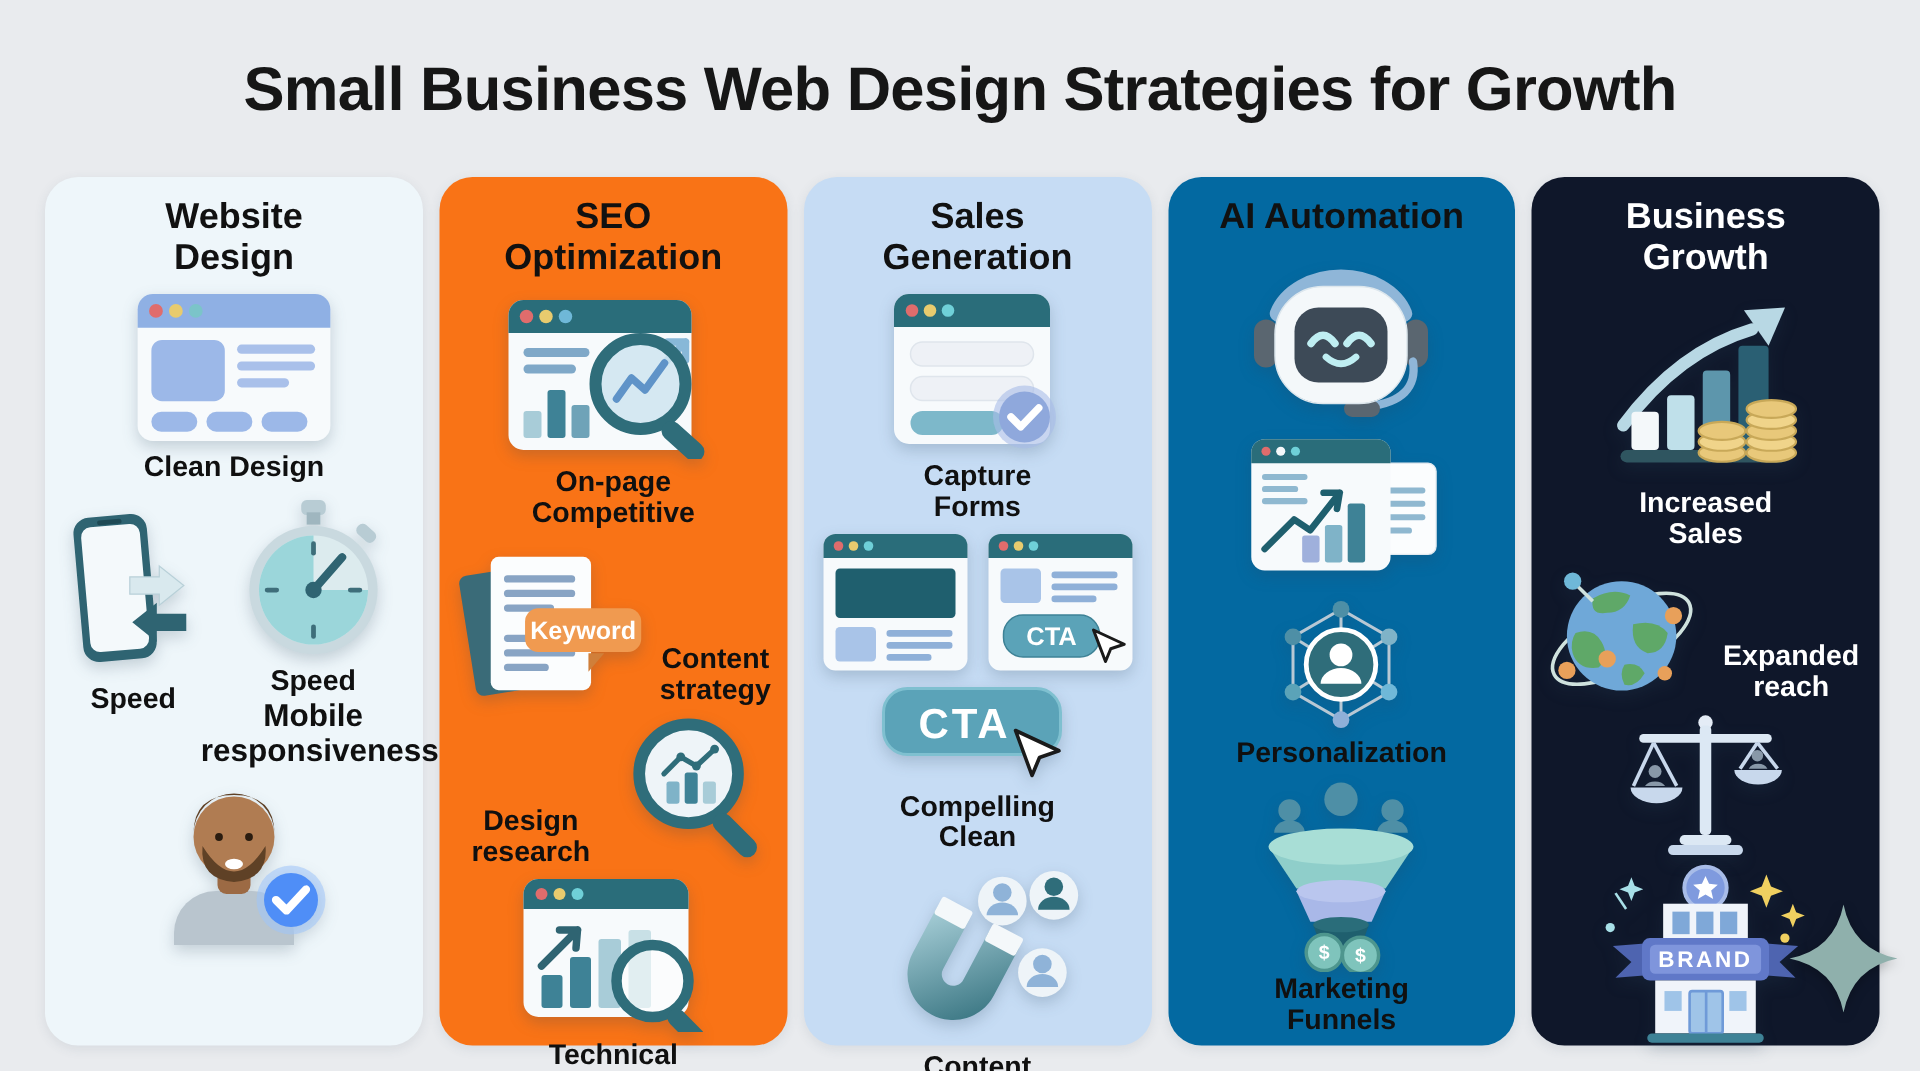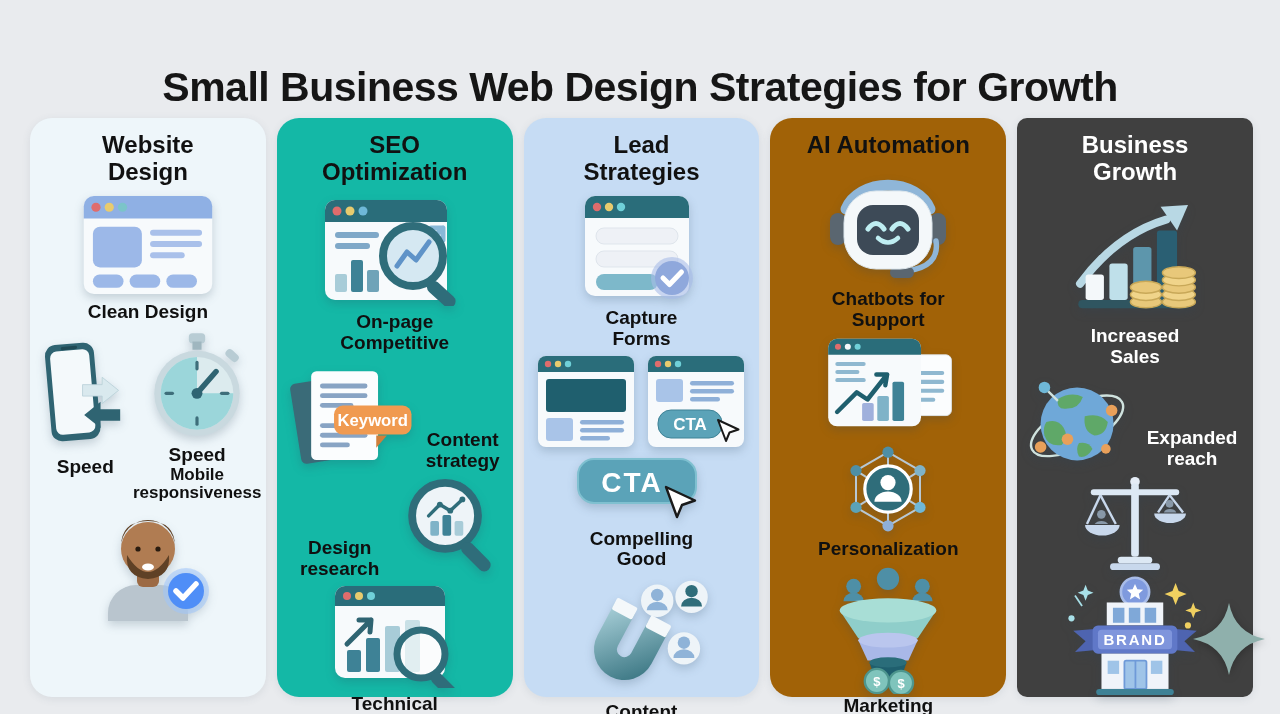--- a/index.html
+++ b/index.html
@@ -9,43 +9,42 @@
     font-family:"Liberation Sans", sans-serif;
     position:relative;
   }
   .page-title {
     text-align:center;
     font-size:41px;
     font-weight:bold;
     color:#161616;
     letter-spacing:-0.5px;
     padding-top:36px;
-    margin-top:28px;
   }
   .columns {
     position:absolute;
     left:30px; right:27px; top:118px; bottom:17px;
     display:flex;
     gap:11px;
   }
   .col {
     flex:1 1 0;
     border-radius:22px;
     box-shadow:0 2px 8px rgba(60,80,100,.10);
     display:flex;
     flex-direction:column;
     align-items:center;
     padding:14px 6px 10px 6px;
     position:relative;
   }
   .col-website { background:#eef6fa; }
-  .col-seo     { background:#14b8a6; }
+  .col-seo     { background:#f97316; }
   .col-lead    { background:#c6dcf4; }
-  .col-ai      { background:#a16207; }
-  .col-growth  { background:#404040; color:#fff; overflow:visible;border-radius:10px; }
+  .col-ai      { background:#0369a1; }
+  .col-growth  { background:#0f172a; color:#fff; overflow:visible; }
   .heading {
     font-size:24px;
     font-weight:bold;
     text-align:center;
     line-height:1.12;
     color:#111;
     margin-bottom:4px;
   }
   .col-growth .heading { color:#fff; }
   .hw1{max-width:120px;} .hw2{max-width:180px;} .hw3{max-width:150px;} .hw4{max-width:170px;} .hw5{max-width:140px;}
@@ -56,21 +55,21 @@
     line-height:1.1;
     color:#101010;
   }
   .col-growth .label { color:#fff; }
   .icon { filter:drop-shadow(0 4px 5px rgba(40,70,90,.22)); flex:0 0 auto; }
   
   .ws-grid { display:flex; width:100%; margin-top:8px; }
   .ws-cell { display:flex; flex-direction:column; align-items:center; }
   .ws-cell-left { width:44%; }
   .ws-cell-right { width:56%; }
-  .mobile-label { font-size:17px; max-width:150px; }
+  .mobile-label { font-size:21px; max-width:150px; }
   
   .side-row { display:flex; align-items:flex-end; gap:4px; margin:2px 0; }
   .side-label { max-width:110px; }
   
   .mini-browsers { display:flex; gap:10px; margin:4px 0; }
   
   .globe-row { display:flex; align-items:flex-end; gap:2px; margin:2px 0; }
   .diamond-sparkle { position:absolute; right:-12px; bottom:22px; filter:drop-shadow(0 2px 4px rgba(0,0,0,.25)); }
   .mt2{margin-top:2px;} .mt4{margin-top:4px;} .mt6{margin-top:6px;} .mt8{margin-top:8px;}
   svg text { font-family:"Liberation Sans", sans-serif; font-weight:bold; }
@@ -217,21 +216,21 @@
       <rect x="56" y="42" width="15" height="46" rx="2" fill="#a8ccd8"></rect>
       <rect x="76" y="36" width="15" height="52" rx="2" fill="#c8e0e6"></rect>
       <circle cx="92" cy="70" r="24" fill="#ffffff" fill-opacity="0.45" stroke="#2f6d7a" stroke-width="7"></circle>
       <rect x="108" y="86" width="30" height="12" rx="6" fill="#2f6d7a" transform="rotate(45 108 86)"></rect>
     </svg>
 
     <div class="label mt6" style="max-width:120px;">Technical SEO</div>
   </div>
 
   <div class="col col-lead">
-    <div class="heading hw3">Lead Strategies</div>
+    <div class="heading hw3">Sales Generation</div>
 
     <svg class="icon mt4" width="122" height="108" viewBox="0 0 120 108">
       <rect x="4" y="2" width="104" height="100" rx="10" fill="#f7fafc"></rect>
       <path d="M4 12 a10 10 0 0 1 10-10 h84 a10 10 0 0 1 10 10 v12 H4 z" fill="#2a6d7a"></path>
       <circle cx="16" cy="13" r="4.2" fill="#e06c6c"></circle>
       <circle cx="28" cy="13" r="4.2" fill="#e8cb6e"></circle>
       <circle cx="40" cy="13" r="4.2" fill="#6fd0d8"></circle>
       <rect x="15" y="34" width="82" height="16" rx="8" fill="#eef1f6" stroke="#dfe5ec"></rect>
       <rect x="15" y="57" width="82" height="16" rx="8" fill="#eef1f6" stroke="#dfe5ec"></rect>
       <rect x="15" y="80" width="62" height="16" rx="8" fill="#7db8ca"></rect>
@@ -270,21 +269,21 @@
         <path d="M72 66 l8 21 l3.5 -8.5 l9 -3 z" fill="#fff" stroke="#1a1a1a" stroke-width="2" stroke-linejoin="round"></path>
       </svg>
     </div>
 
     <svg class="icon mt2" width="150" height="70" viewBox="0 0 150 70">
       <rect x="12" y="4" width="118" height="44" rx="16" fill="#5ba3b8" stroke="#7fc0d0" stroke-width="2"></rect>
       <text x="66" y="37" font-size="28" fill="#fff" text-anchor="middle" letter-spacing="2">CTA</text>
       <path d="M100 32 l11 30 l5 -12 l13 -4.5 z" fill="#fff" stroke="#1a1a1a" stroke-width="2.4" stroke-linejoin="round"></path>
     </svg>
 
-    <div class="label mt4" style="max-width:140px;">Compelling Good</div>
+    <div class="label mt4" style="max-width:140px;">Compelling Clean</div>
 
     <svg class="icon mt4" width="150" height="124" viewBox="0 0 150 130">
       <defs>
         <linearGradient id="magGrad" x1="0" y1="0" x2="1" y2="1">
           <stop offset="0" stop-color="#a8cfd8"></stop>
           <stop offset="1" stop-color="#2f6d7a"></stop>
         </linearGradient>
       </defs>
       <circle cx="92" cy="28" r="17" fill="#eef4f8"></circle>
       <circle cx="92" cy="22" r="6.5" fill="#8fb3d8"></circle>
@@ -315,21 +314,20 @@
       <rect x="118" y="46" width="16" height="32" rx="8" fill="#5a6670"></rect>
       <path d="M124 74 q4 26 -30 30" stroke="#8fb6d8" stroke-width="5.5" fill="none" stroke-linecap="round"></path>
       <rect x="78" y="100" width="24" height="11" rx="5.5" fill="#5a6670"></rect>
       <rect x="32" y="24" width="88" height="78" rx="32" fill="#f4f8fa" stroke="#dde7ed"></rect>
       <rect x="45" y="38" width="62" height="50" rx="16" fill="#3d4a57"></rect>
       <path d="M56 62 q8 -11 16 0" stroke="#bfeef2" stroke-width="5" fill="none" stroke-linecap="round"></path>
       <path d="M80 62 q8 -11 16 0" stroke="#bfeef2" stroke-width="5" fill="none" stroke-linecap="round"></path>
       <path d="M66 71 q10 9 20 0" stroke="#bfeef2" stroke-width="4.5" fill="none" stroke-linecap="round"></path>
     </svg>
 
-    <div class="label mt4" style="max-width:160px;">Chatbots for Support</div>
 
     <svg class="icon mt6" width="150" height="100" viewBox="0 0 150 112">
       <rect x="98" y="20" width="48" height="68" rx="6" fill="#fbfdfe" stroke="#e2eaf0"></rect>
       <rect x="106" y="38" width="32" height="4.5" rx="2.2" fill="#8fb8d0"></rect>
       <rect x="106" y="48" width="32" height="4.5" rx="2.2" fill="#8fb8d0"></rect>
       <rect x="106" y="58" width="32" height="4.5" rx="2.2" fill="#8fb8d0"></rect>
       <rect x="106" y="68" width="22" height="4.5" rx="2.2" fill="#8fb8d0"></rect>
       <rect x="8" y="2" width="104" height="98" rx="10" fill="#f7fafc"></rect>
       <path d="M8 12 a10 10 0 0 1 10-10 h84 a10 10 0 0 1 10 10 v8 H8 z" fill="#2a6d7a"></path>
       <circle cx="19" cy="11" r="3.4" fill="#e06c6c"></circle>

